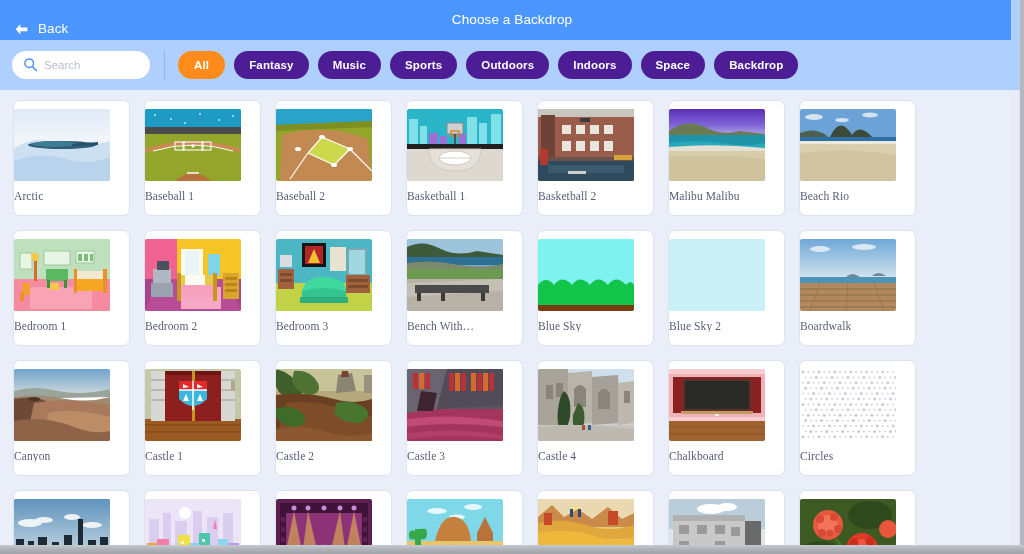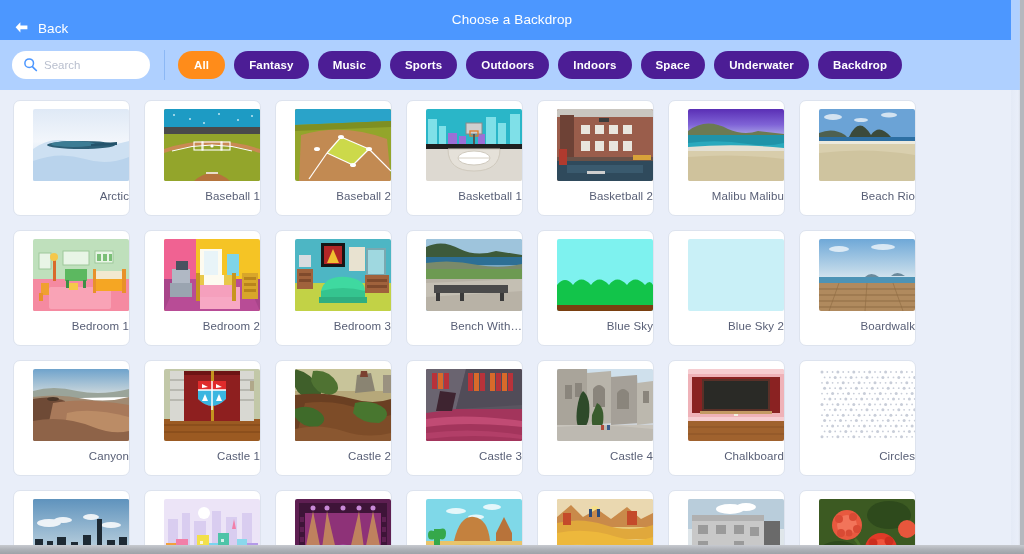--- a/index.html
+++ b/index.html
@@ -26,21 +26,21 @@
     position: relative;
     height: 40px;
     background: #4c97ff;
     display: flex;
     align-items: center;
     padding: 0 14px;
     flex: none;
   }
   .back-btn {
     display: flex;
-    align-items: flex-start;
+    align-items: flex-end;
     gap: 9px;
     cursor: pointer;
     z-index: 2;
     margin-top: 16px;
   }
   .back-arrow { display: block; }
   .back-label {
     color: #ffffff;
     font-size: 13.5px;
     letter-spacing: .1px;
@@ -139,26 +139,27 @@
     width: 986px;
   }
   .card {
     width: 117px;
     height: 116px;
     background: #ffffff;
     border: 1px solid #dde3ee;
     border-radius: 7px;
     display: flex;
     flex-direction: column;
-    align-items: flex-end;
+    align-items: flex-start;
     justify-content: flex-start;
     padding-top: 8px;
     cursor: pointer;
     flex: none;
     overflow: hidden;
+    font-family: Liberation Serif, serif;
   }
   .thumb {
     width: 96px;
     height: 72px;
     border-radius: 2px;
     overflow: hidden;
     position: relative;
     background: #ffffff;
     flex: none;
   }
@@ -237,21 +238,20 @@
     </div>
     <div class="divider"></div>
     <div class="tags">
       <div class="tag active">All</div>
       <div class="tag">Fantasy</div>
       <div class="tag">Music</div>
       <div class="tag">Sports</div>
       <div class="tag">Outdoors</div>
       <div class="tag">Indoors</div>
       <div class="tag">Space</div>
-      <div class="tag">Underwater</div>
       <div class="tag">Backdrop</div>
     </div>
   </div>
 
   <div class="gridwrap">
     <div class="grid" id="grid">
         <div class="card">
           <div class="thumb">
             <svg viewBox="0 0 96 72" preserveAspectRatio="none">
     <defs>

